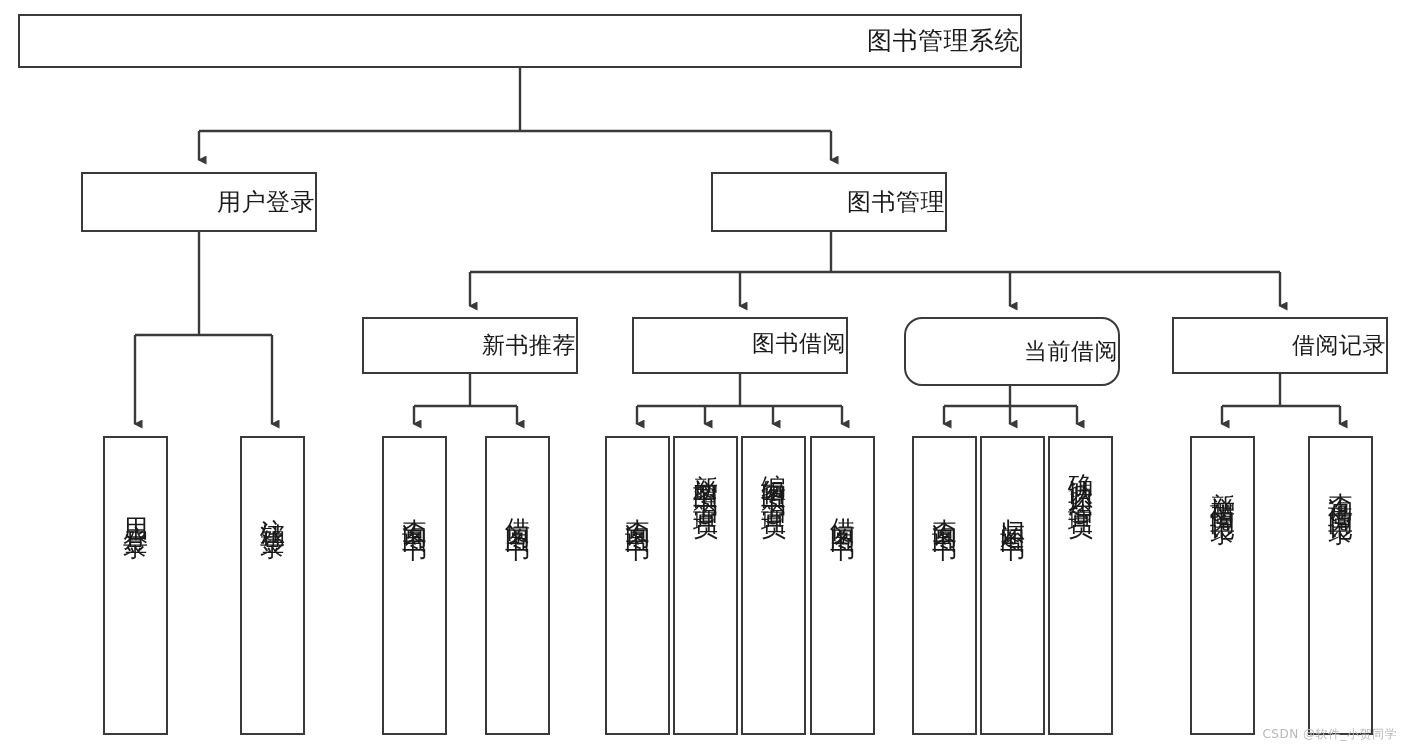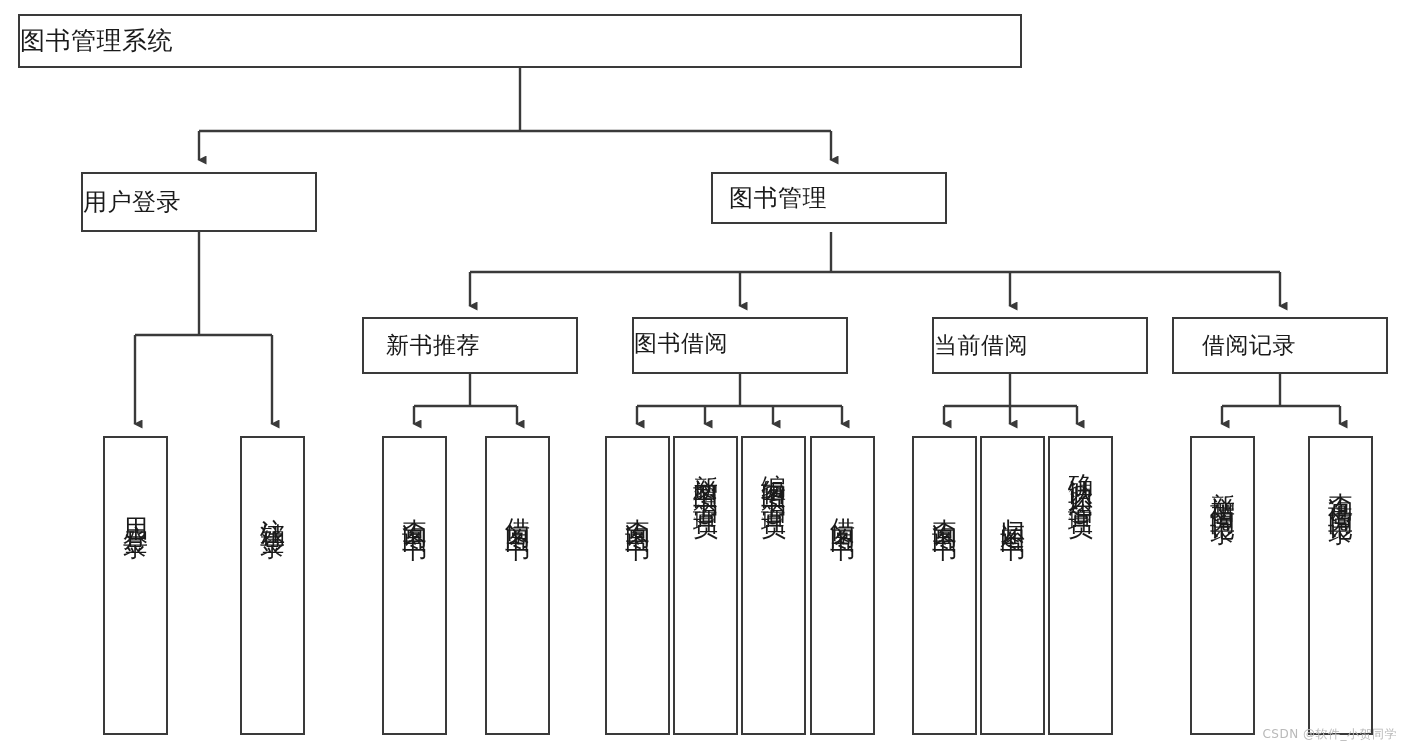--- a/index.html
+++ b/index.html
@@ -26,21 +26,21 @@
     height: 747px;
     pointer-events: none;
   }
   .node {
     position: absolute;
     box-sizing: border-box;
     background: #ffffff;
     border: 2px solid #3a3a3a;
     display: flex;
     align-items: center;
-    justify-content: flex-start;
+    justify-content: flex-end;
     color: #1a1a1a;
   }
   .node .label {
     display: block;
     text-align: center;
     line-height: 1.12;
     letter-spacing: 0.5px;
   }
   
   .node.level-root .label {
@@ -153,33 +153,33 @@
   </svg>
 
   <div class="node level-root" style="left:18px; top:14px; width:1004px; height:54px;">
     <span class="label">图书管理系统</span>
   </div>
 
   <div class="node level-1" style="left:81px; top:172px; width:236px; height:60px;">
     <span class="label">用户登录</span>
   </div>
 
-  <div class="node level-1" style="left:711px; top:172px; width:236px; height:52px;padding-left:16px;">
+  <div class="node level-1" style="left:711px; top:172px; width:236px; height:60px;padding-left:16px;">
     <span class="label">图书管理</span>
   </div>
 
   <div class="node level-2" style="left:362px; top:317px; width:216px; height:57px;padding-left:22px;">
     <span class="label">新书推荐</span>
   </div>
 
   <div class="node level-2" style="left:632px; top:317px; width:216px; height:57px;font-family:Liberation Mono, monospace;">
     <span class="label">图书借阅</span>
   </div>
 
-  <div class="node level-2" style="left:932px; top:317px; width:216px; height:57px;">
+  <div class="node level-2" style="left:904px; top:317px; width:216px; height:69px;border-radius:18px;">
     <span class="label">当前借阅</span>
   </div>
 
   <div class="node level-2" style="left:1172px; top:317px; width:216px; height:57px;padding-left:28px;">
     <span class="label">借阅记录</span>
   </div>
 
   <div class="node level-3" style="left:103px; top:436px; width:65px; height:299px;">
     <span class="label">用户登录</span>
   </div>

